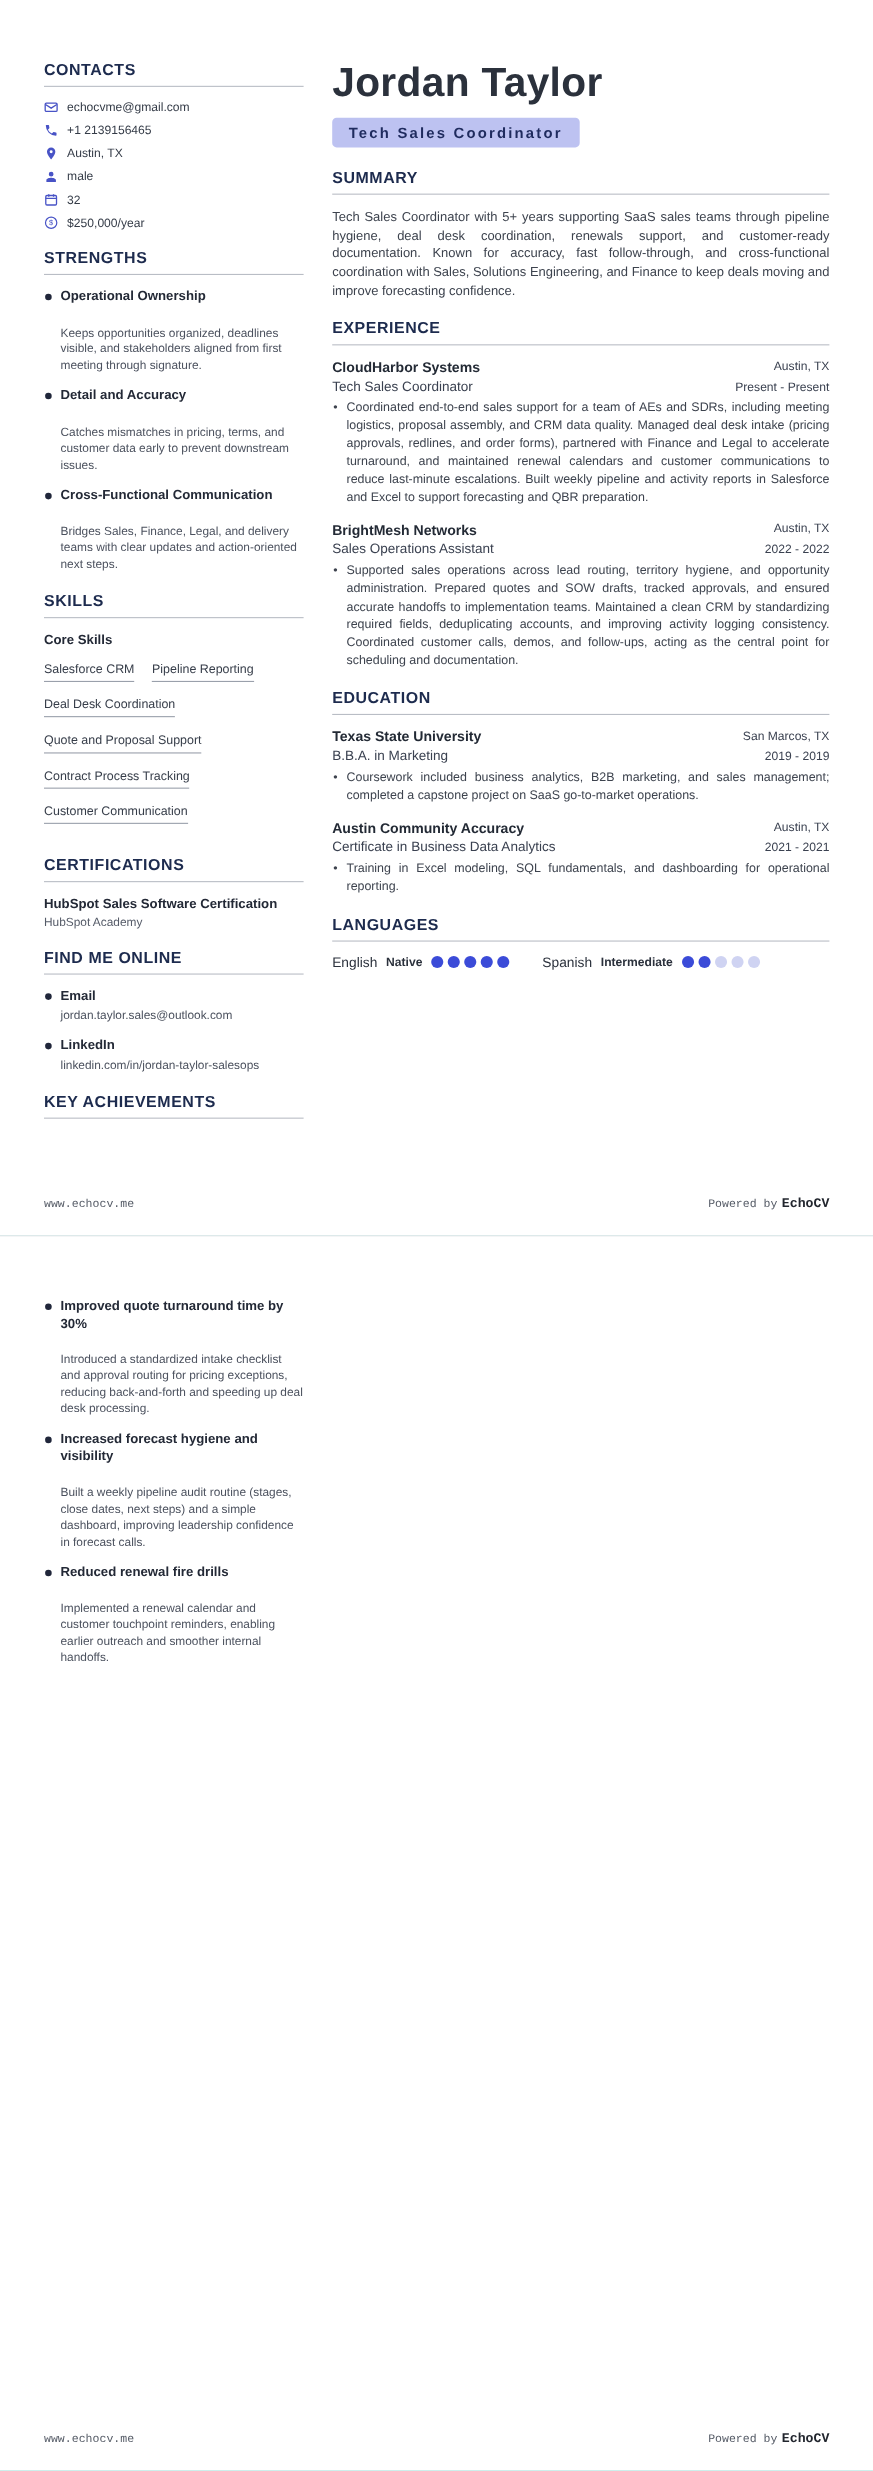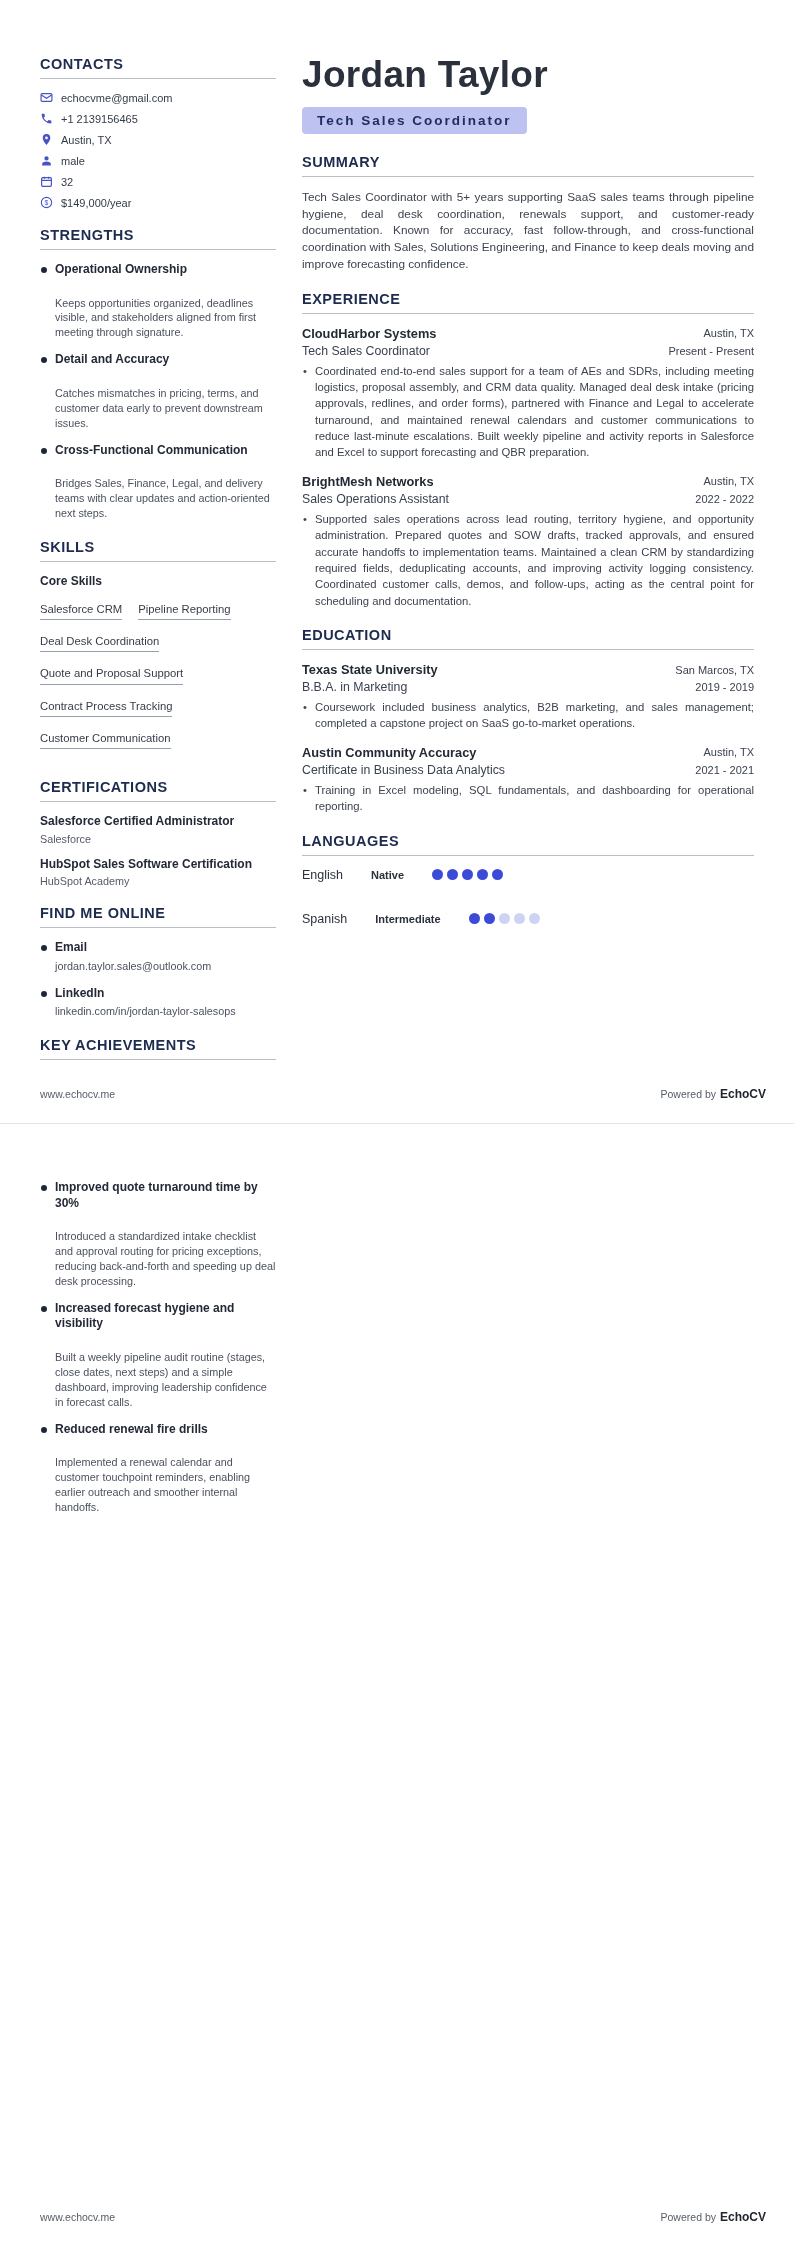--- a/index.html
+++ b/index.html
@@ -56,30 +56,30 @@
   .xp-sub { display: flex; justify-content: space-between; align-items: baseline; gap: 10px; margin-top: 3px; }
   .xp-role { font-size: 12.3px; color: #3a4150; }
   .xp-date { font-size: 11px; color: #3a4150; white-space: nowrap; }
   .bullets { margin-top: 5px; }
   .bp { position: relative; padding-left: 13px; font-size: 11.3px; color: #3d434e; line-height: 1.45;
         text-align: justify; margin-bottom: 4px; }
   .bp::before { content: "\2022"; position: absolute; left: 1px; top: 0; color: #3d434e; }
 
   
   .lang-row { display: flex; align-items: center; gap: 30px; margin-top: 6px; flex-wrap: wrap; }
-  .lang { display: flex; align-items: center; gap: 28px; }
+  .lang { display: flex; align-items: center; gap: 8px; }
   .lang-name { font-size: 12.5px; color: #2b313c; }
   .lang-level { font-size: 11px; font-weight: 700; color: #2b313c; }
   .dots { display: flex; gap: 4px; align-items: center; }
   .dot { width: 11px; height: 11px; border-radius: 50%; background: var(--dot-empty, #cfd3f2); }
   .dot.filled { background: var(--dot-filled, #3b4bd8); }
 
   
-  .pfooter { position: absolute; left: 40px; right: 28px; bottom: 22px; display: flex;
-             justify-content: space-between; align-items: baseline; }
+  .pfooter { position: absolute; left: 40px; right: 40px; bottom: 22px; display: flex;
+             justify-content: space-between; align-items: baseline; font-family: Liberation Mono, monospace; }
   .f-site { font-size: 10.5px; color: #565c67; }
   .f-pow { font-size: 10.5px; color: #565c67; text-align: right; }
   .f-brand { font-size: 12px; font-weight: 600; color: #22262e; margin-left: 4px; }
 </style>
 </head>
 <body>
 
 <div class="doc">
 
   <section class="page page-1">
@@ -137,21 +137,21 @@
             <span>32</span>
           </div>
 
           <div class="contact-row">
             <span class="cicon">
               <svg viewBox="0 0 24 24" fill="none" stroke="currentColor" stroke-width="2">
                   <circle cx="12" cy="12" r="9.5"></circle>
                   <text x="12" y="16.5" text-anchor="middle" font-size="12.5" fill="currentColor" stroke="none" font-family="Liberation Sans, sans-serif">$</text>
                 </svg>
             </span>
-            <span>$149,000/year</span>
+            <span>$250,000/year</span>
           </div>
         </div>
 
         <div class="sec">
           <h2 class="sec-h">STRENGTHS</h2>
 
           <div class="bullet-item">
             <div class="bi-title">Operational Ownership</div>
             <div class="bi-desc">Keeps opportunities organized, deadlines visible, and stakeholders aligned from first meeting through signature.</div>
           </div>
@@ -168,24 +168,20 @@
         <div class="sec">
           <h2 class="sec-h">SKILLS</h2>
           <div class="skill-group">Core Skills</div>
           <div class="tags">
             <span class="tag">Salesforce CRM</span><span class="tag">Pipeline Reporting</span><span class="tag">Deal Desk Coordination</span><span class="tag">Quote and Proposal Support</span><span class="tag">Contract Process Tracking</span><span class="tag">Customer Communication</span>
           </div>
         </div>
 
         <div class="sec">
           <h2 class="sec-h">CERTIFICATIONS</h2>
-          <div class="cert">
-            <div class="cert-t">Salesforce Certified Administrator</div>
-            <div class="cert-i">Salesforce</div>
-          </div>
           <div class="cert">
             <div class="cert-t">HubSpot Sales Software Certification</div>
             <div class="cert-i">HubSpot Academy</div>
           </div>
         </div>
 
         <div class="sec">
           <h2 class="sec-h">FIND ME ONLINE</h2>
           <div class="bullet-item">
             <div class="bi-title">Email</div>

